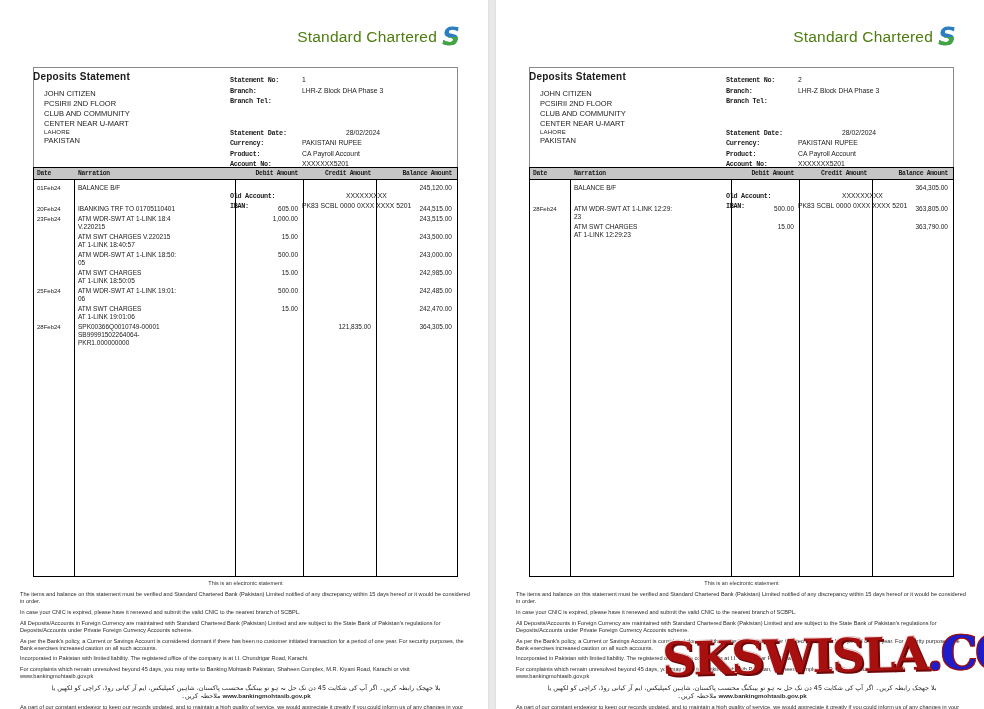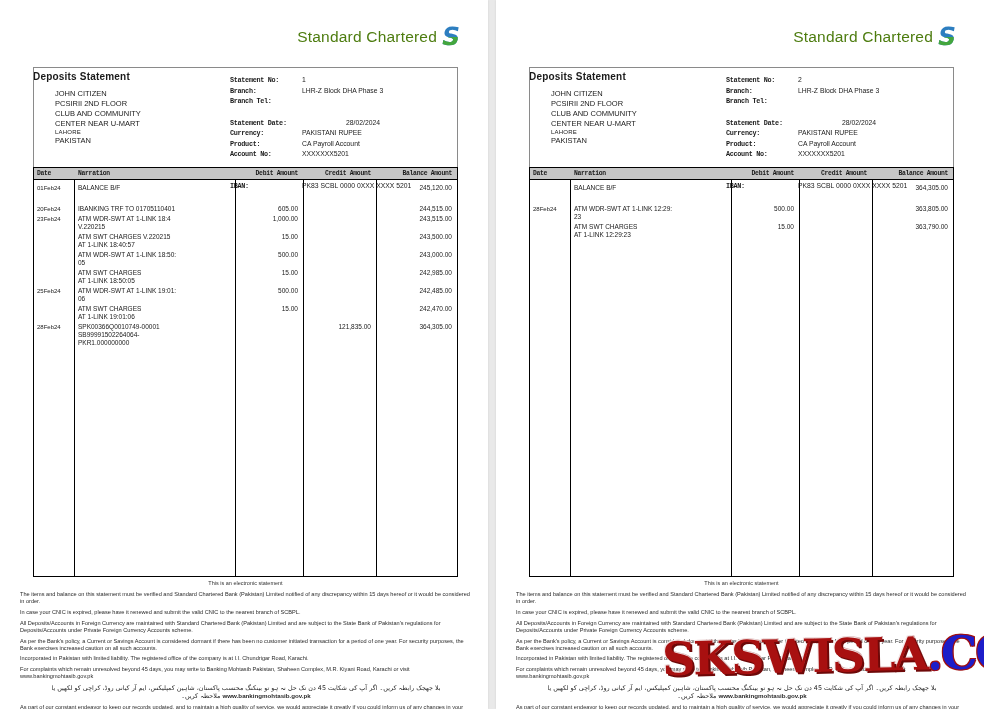--- a/index.html
+++ b/index.html
@@ -10,26 +10,26 @@
   .doc-title { position:absolute; left:33px; top:27px; font-size:10px; font-weight:bold; letter-spacing:.2px;margin-top:44px; }
 
   .logo { position:absolute; right:26px; top:24px; display:flex; align-items:center; gap:5px; }
   .logo-text { font-size:15.5px; color:#4d7c0f; font-weight:500; letter-spacing:.2px; }
   .mark { position:relative; width:20px; height:26px; transform:skewX(-10deg); font:900 25px/25px "DejaVu Sans", sans-serif; }
   .mark span { position:absolute; left:0; top:0; }
   .mark .m-top { color:#2d7ec0; }
   .mark .m-bot { color:#43a63d; clip-path:inset(52% 0 0 0); }
 
   .info-box { position:absolute; left:33px; right:30px; top:67px; height:101px; border:1px solid #8a8a8a; }
-  .addr { position:absolute; left:21px; top:21px; font-size:7.5px; line-height:10px; }
+  .addr { position:absolute; left:10px; top:21px; font-size:7.5px; line-height:10px; }
   .addr-city { font-size:6px; line-height:7px; letter-spacing:.2px; }
   .addr-country { }
   .info-grid { position:absolute; left:196px; top:7px; right:12px; }
   .info-row { display:flex; line-height:10.5px; }
-  .info-row.gap { margin-top:11px;gap:44px; }
+  .info-row.gap { margin-top:21px;gap:44px; }
   .info-label { width:72px; font-family:"Liberation Mono", monospace; font-weight:bold; font-size:6.8px; letter-spacing:-.3px; }
   .info-value { flex:1; font-size:6.8px; }
 
   .tbl { position:absolute; left:33px; right:30px; top:167px; }
   .thead { display:flex; align-items:center; height:13px; background:#c6c6c6; border:1px solid #000;
            font-family:"Liberation Mono", monospace; font-weight:bold; font-size:6.4px; letter-spacing:-.3px; }
   .tbody { position:relative; height:397px; border:1px solid #000; border-top:none; padding-top:4px; }
   .vsep { position:absolute; top:0; bottom:0; width:1px; background:#000; }
   .vsep.s1{left:40px;} .vsep.s2{left:201px;} .vsep.s3{left:269px;} .vsep.s4{left:342px;}
   .col-date{width:40px; padding-left:3px;} .col-narration{width:161px; padding-left:4px;}

